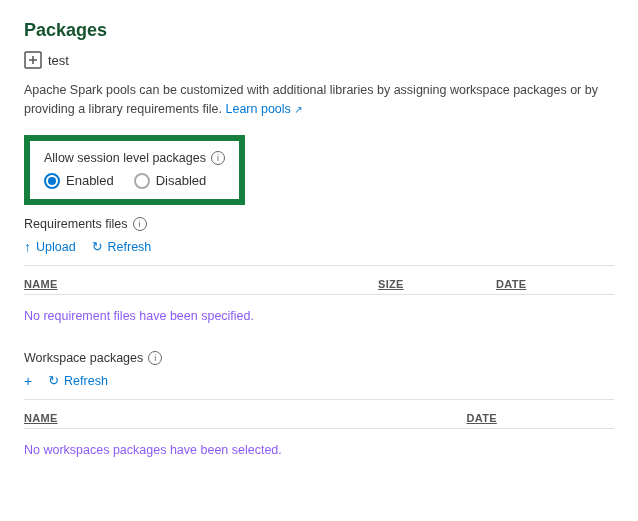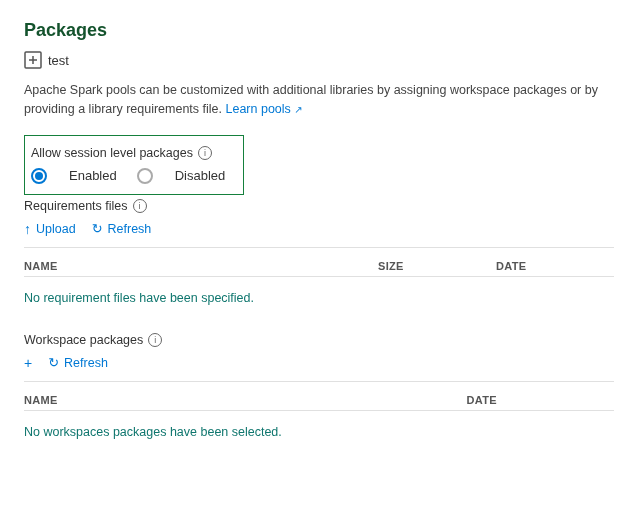--- a/index.html
+++ b/index.html
@@ -29,23 +29,23 @@
       font-size: 12.5px;
       color: #444;
       margin-bottom: 16px;
       line-height: 1.5;
     }
     .description a {
       color: #0078d4;
       text-decoration: none;
     }
     .session-level-box {
-      border: 1px solid #15803d;
-      padding: 10px 6px;
-      margin-bottom: 4px;
+      border: 6px solid #15803d;
+      padding: 10px 14px;
+      margin-bottom: 12px;
       display: inline-block;
       min-width: 220px;
     }
     .section-label {
       font-size: 12.5px;
       font-weight: 500;
       color: #333;
       display: flex;
       align-items: center;
       gap: 5px;
@@ -65,21 +65,21 @@
       flex-shrink: 0;
     }
     .radio-group {
       display: flex;
       gap: 20px;
       align-items: center;
     }
     .radio-item {
       display: flex;
       align-items: center;
-      gap: 22px;
+      gap: 6px;
       font-size: 13px;
     }
     .radio-circle {
       width: 16px;
       height: 16px;
       border-radius: 50%;
       border: 2px solid #0078d4;
       display: flex;
       align-items: center;
       justify-content: center;
@@ -142,24 +142,25 @@
     }
     .ws-table-header {
       grid-template-columns: 3fr 1fr;
     }
     .col-header {
       font-size: 11px;
       font-weight: 600;
       color: #555;
       text-transform: uppercase;
       letter-spacing: 0.3px;
+      text-decoration: underline;
     }
     .empty-message {
       font-size: 12.5px;
-      color: #0f766e;
+      color: #8b5cf6;
       padding: 8px 0;
     }
     .plus-icon {
       font-size: 14px;
       color: #0078d4;
       font-weight: 300;
     }
   </style>
 </head>
 <body>

